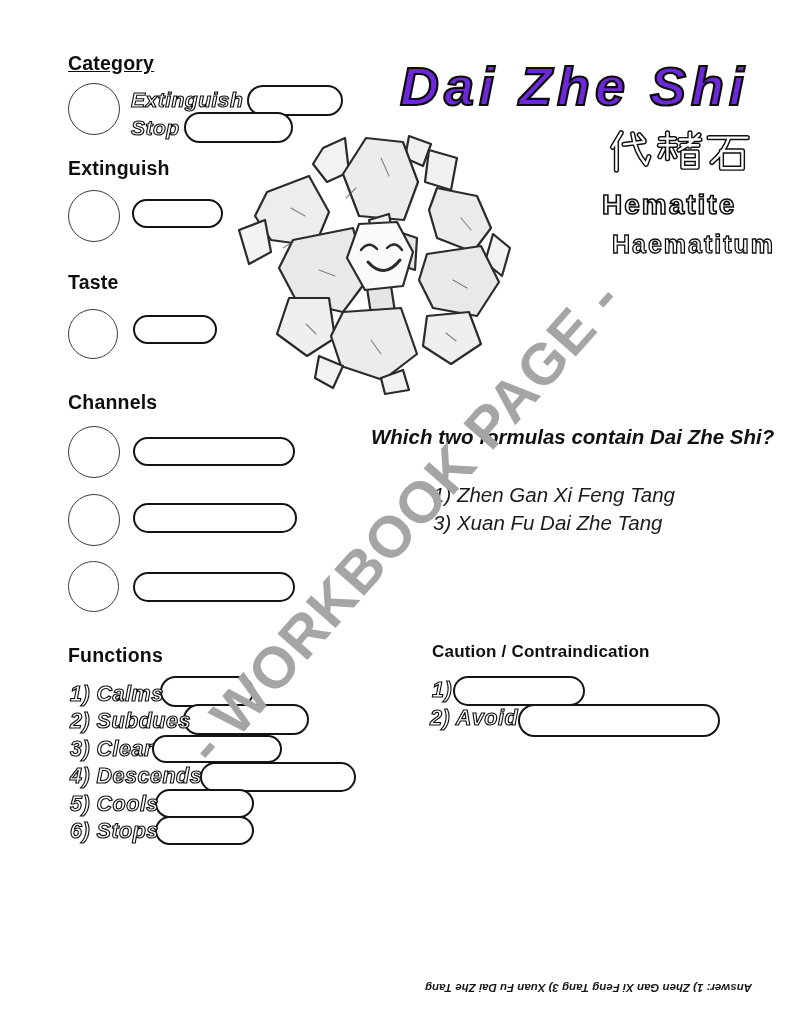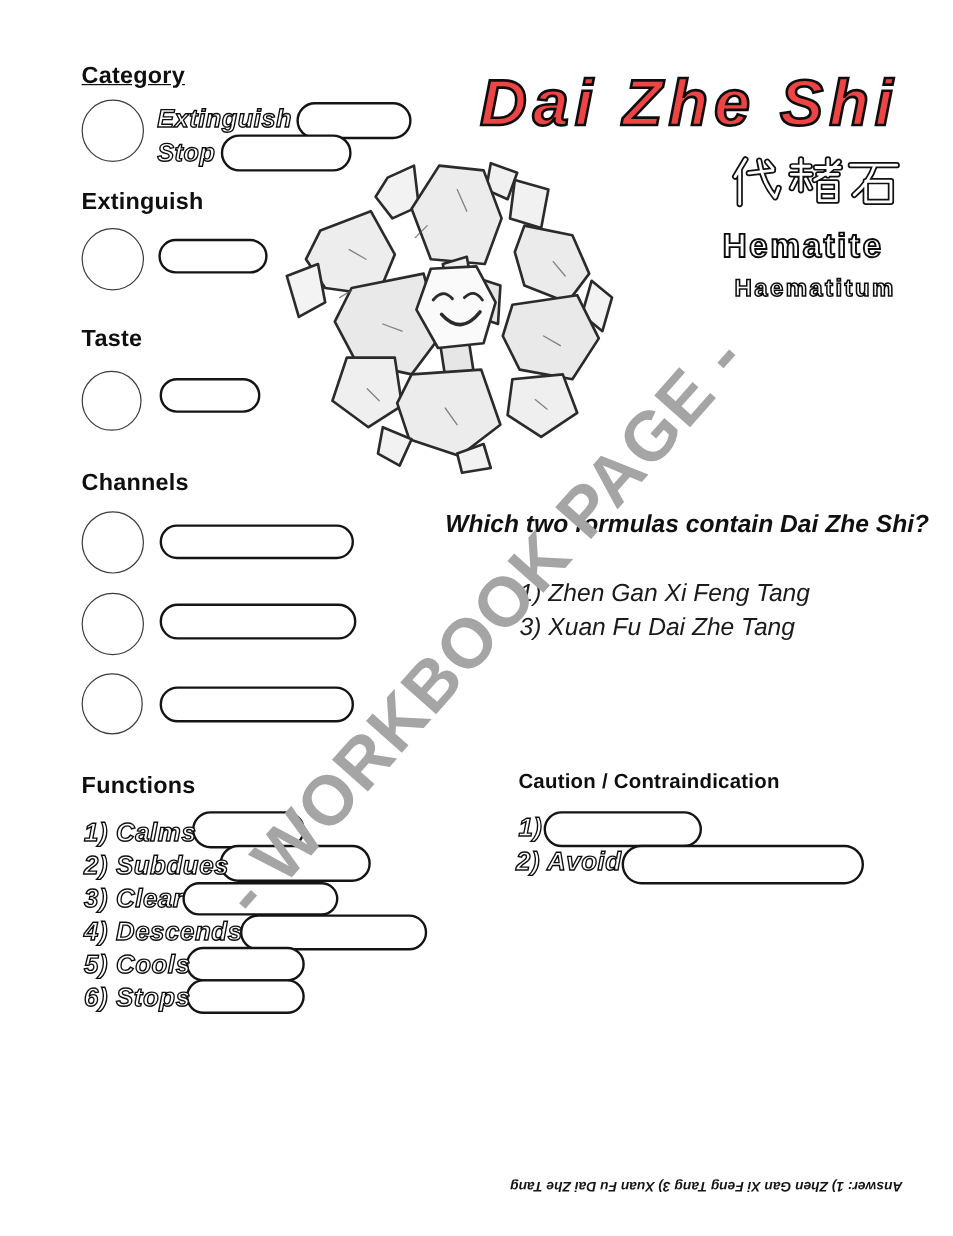--- a/index.html
+++ b/index.html
@@ -6,21 +6,21 @@
   body{
     width:794px;height:1030px;position:relative;overflow:hidden;
     background:#ffffff;font-family:"Liberation Sans","DejaVu Sans",sans-serif;
   }
   .abs{position:absolute;}
   .h{position:absolute;font-weight:700;font-size:19.5px;color:#0f0f0f;letter-spacing:.2px;white-space:nowrap;z-index:5;}
   .circle{position:absolute;border:1.6px solid #3c3c3c;border-radius:50%;background:#fff;box-sizing:border-box;z-index:4;}
   .pill{position:absolute;border:2.6px solid #141414;border-radius:999px;background:#fff;box-sizing:border-box;z-index:4;}
   .ol{position:absolute;font-style:italic;font-weight:700;color:#ffffff;
       -webkit-text-stroke:1.15px #0d0d0d;white-space:nowrap;z-index:5;letter-spacing:.5px;}
-  .outline-big{position:absolute;font-style:italic;font-weight:700;color:#ef4444;
+  .outline-big{position:absolute;font-style:italic;font-weight:700;color:#6d28d9;
       -webkit-text-stroke:2.2px #0d0d0d;white-space:nowrap;z-index:5;}
   .outline-up{position:absolute;font-style:normal;font-weight:700;color:#ffffff;
       -webkit-text-stroke:1.6px #0d0d0d;white-space:nowrap;z-index:5;}
   .opt{font-style:italic;font-size:20.5px;color:#1b1b1b;line-height:27.5px;white-space:nowrap;}
   .question{position:absolute;font-style:italic;font-weight:700;font-size:20.5px;color:#111;white-space:nowrap;z-index:5;}
   .watermark{
     position:absolute;left:403px;top:521px;
     transform:translate(-50%,-50%) rotate(-48.5deg);
     font-size:58px;font-weight:700;color:#a5a5a5;letter-spacing:1px;
     white-space:nowrap;z-index:40;
@@ -52,21 +52,21 @@
       </g>
       <g transform="translate(210,0)">
         <path stroke="#111" stroke-width="11" d="M10,22 L90,22 M52,22 Q42,52 16,74 M36,50 L80,50 L80,86 L36,86 Z"></path>
         <path stroke="#fff" stroke-width="5" d="M10,22 L90,22 M52,22 Q42,52 16,74 M36,50 L80,50 L80,86 L36,86 Z"></path>
       </g>
     </g>
   </svg>
 </div>
 
 <div class="outline-up" style="left:602px;top:189px;font-size:28px;letter-spacing:2px;">Hematite</div>
-<div class="outline-up" style="left:612px;top:230px;font-size:20px;letter-spacing:2px;-webkit-text-stroke:1.3px #0d0d0d;">Haematitum</div>
+<div class="outline-up" style="left:612px;top:230px;font-size:25px;letter-spacing:2px;-webkit-text-stroke:1.3px #0d0d0d;">Haematitum</div>
 
 <div class="abs" style="left:230px;top:128px;z-index:1;">
   <svg width="282" height="268" viewBox="0 0 280 268">
     <g fill="#eeeeee" stroke="#2b2b2b" stroke-width="2.2" stroke-linejoin="round">
       <polygon points="92,20 114,10 118,44 96,54 82,36" fill="#f2f2f2"></polygon>
       <polygon points="178,8 200,16 192,38 174,30" fill="#f0f0f0"></polygon>
       <polygon points="135,10 172,14 187,54 173,92 128,88 112,46" fill="#ececec"></polygon>
       <polygon points="198,22 226,30 220,62 194,54" fill="#f1f1f1"></polygon>
       <polygon points="36,64 78,48 98,84 84,118 40,112 24,88" fill="#ededed"></polygon>
       <polygon points="206,60 246,68 260,100 242,124 206,110 198,82" fill="#ebebeb"></polygon>

